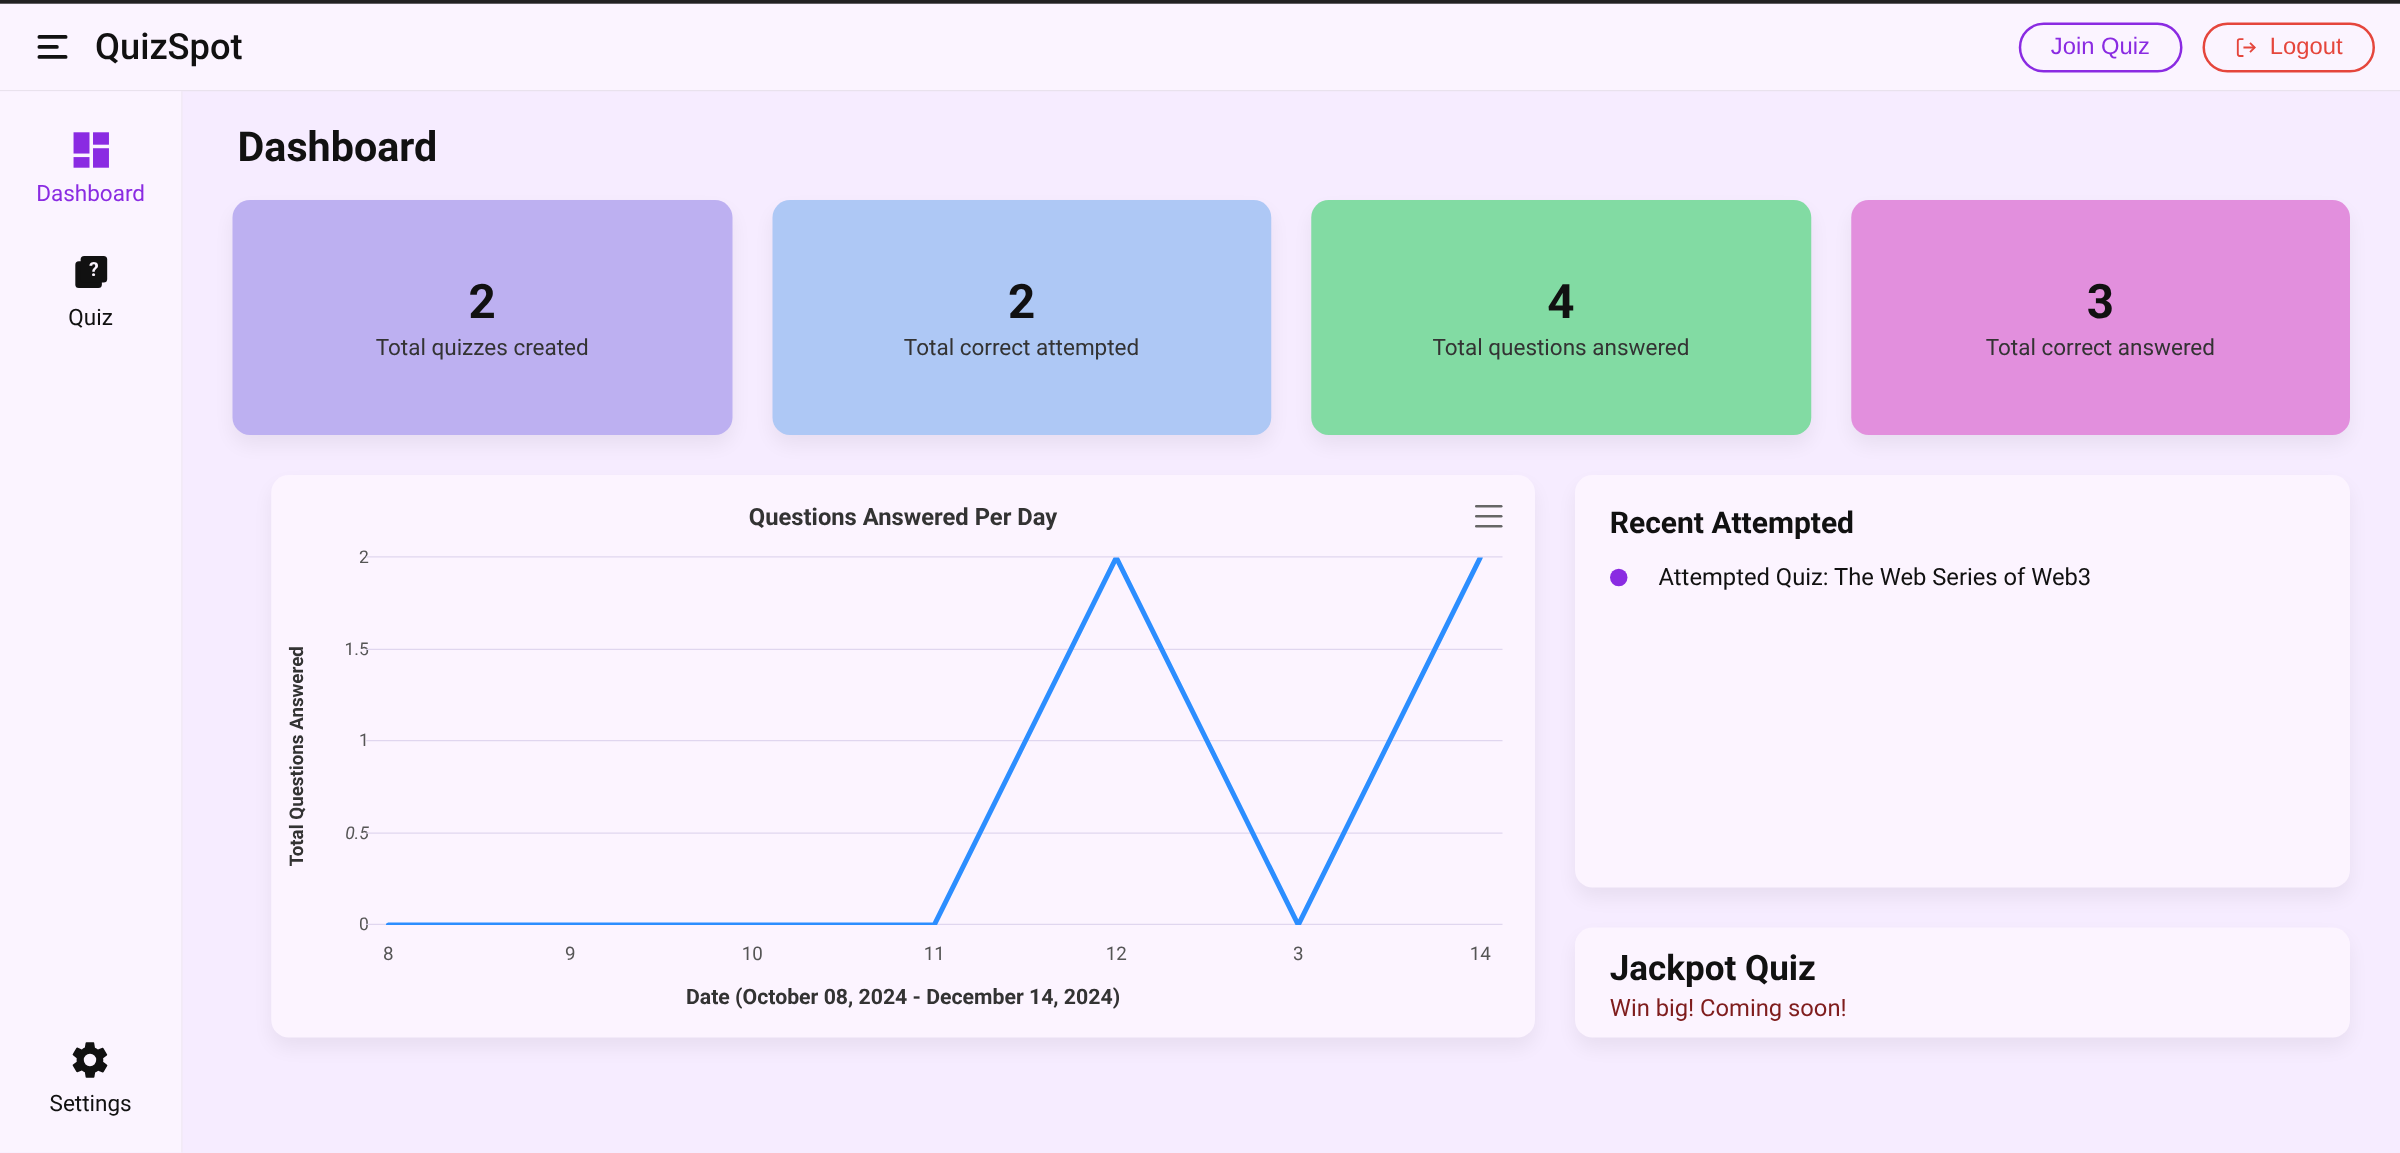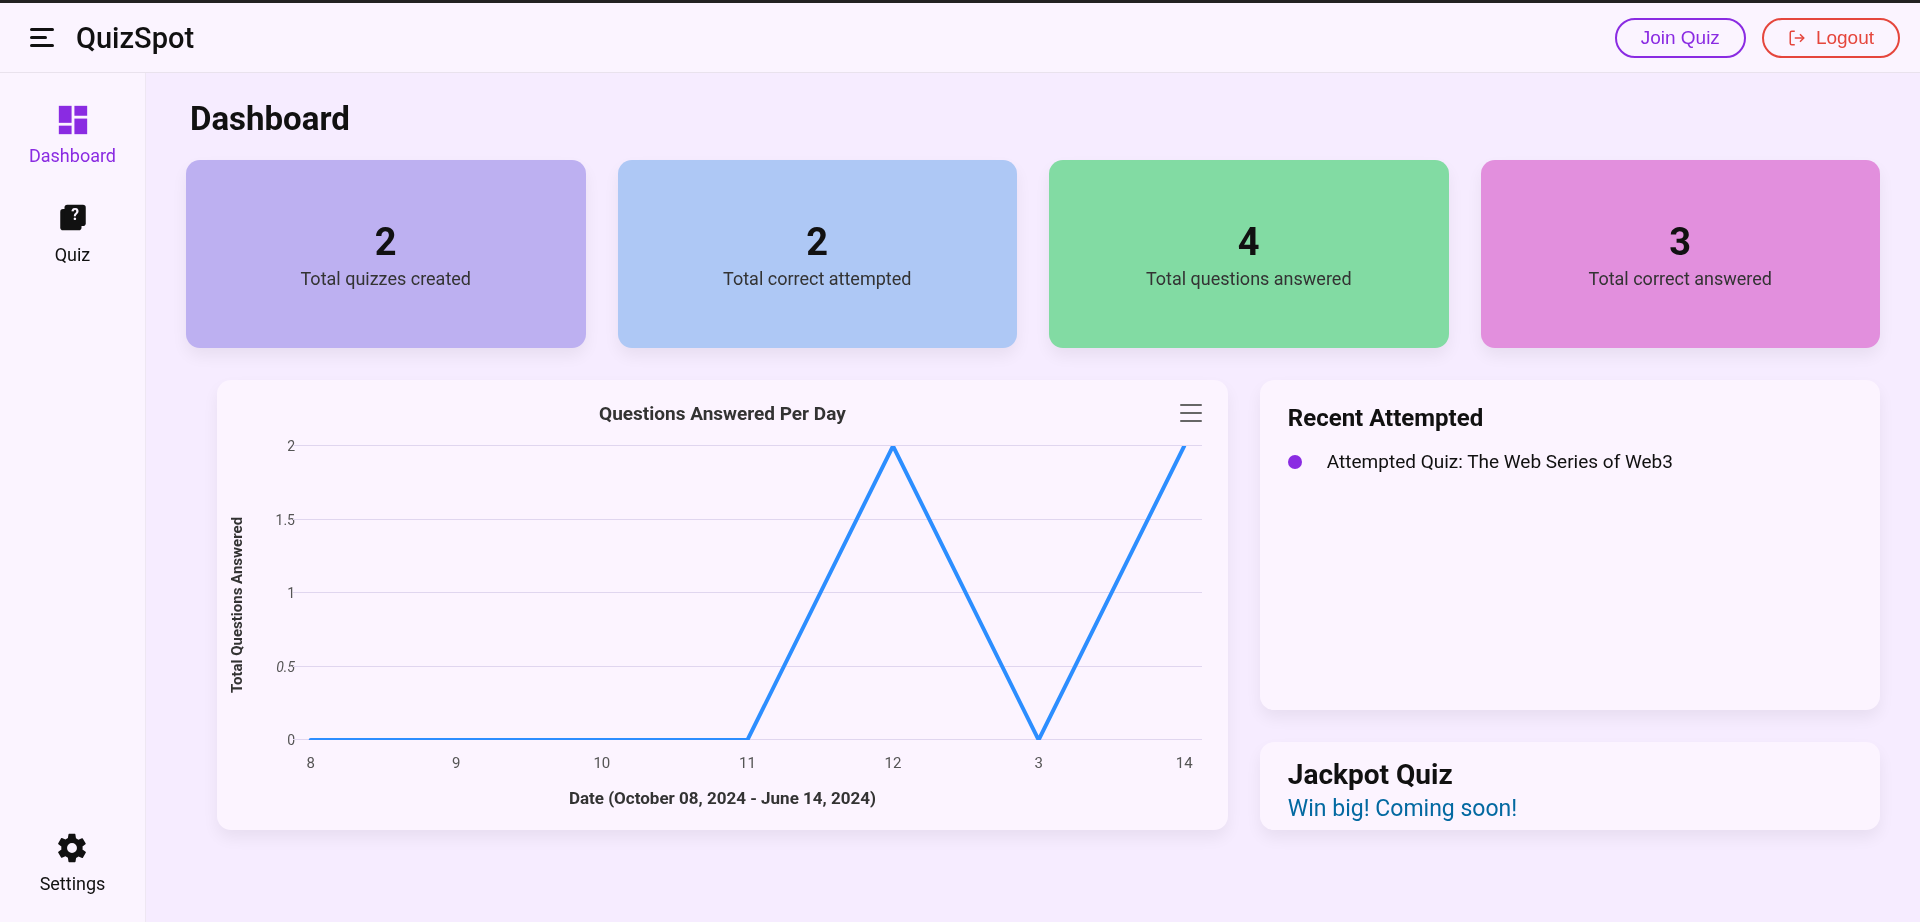--- a/index.html
+++ b/index.html
@@ -103,21 +103,21 @@
   svg.line-chart{position:absolute;inset:0;width:100%;height:100%;}
 
   .right-col{display:flex;flex-direction:column;gap:32px;}
   .recent-panel{height:330px;padding:24px 28px;}
   .recent-title{font-size:24px;font-weight:700;margin:0 0 18px 0;}
   .activity{display:flex;align-items:center;gap:25px;font-size:19px;}
   .dot{width:14px;height:14px;border-radius:50%;background:var(--purple);flex:none;}
 
   .jackpot-panel{height:88px;padding:16px 28px;}
   .jackpot-title{font-size:28px;font-weight:700;margin:0 0 4px 0;}
-  .jackpot-sub{font-size:23px;color:#0369a1;}
+  .jackpot-sub{font-size:19px;color:#7f1d1d;}
 </style>
 </head>
 <body>
 
 <div class="header">
   <div class="menu-btn">
     <span></span>
       <span></span>
       <span></span>
   </div>
@@ -214,21 +214,21 @@
         </div>
       <div class="x-ticks" id="x-ticks">
           <div class="x-tick" style="left: 1.93966%;">8</div>
           <div class="x-tick" style="left: 17.9598%;">9</div>
           <div class="x-tick" style="left: 33.9799%;">10</div>
           <div class="x-tick" style="left: 50%;">11</div>
           <div class="x-tick" style="left: 66.0201%;">12</div>
           <div class="x-tick" style="left: 82.0402%;">3</div>
           <div class="x-tick" style="left: 98.0603%;">14</div>
         </div>
-      <div class="xlabel">Date (October 08, 2024 - June 14, 2024)</div>
+      <div class="xlabel">Date (October 08, 2024 - December 14, 2024)</div>
     </div>
 
     <div class="right-col">
       <div class="panel recent-panel">
         <h2 class="recent-title">Recent Attempted</h2>
         <div id="recent-list">
             <div class="activity">
               <span class="dot"></span>
               <span>Attempted Quiz: The Web Series of Web3</span>
             </div>

